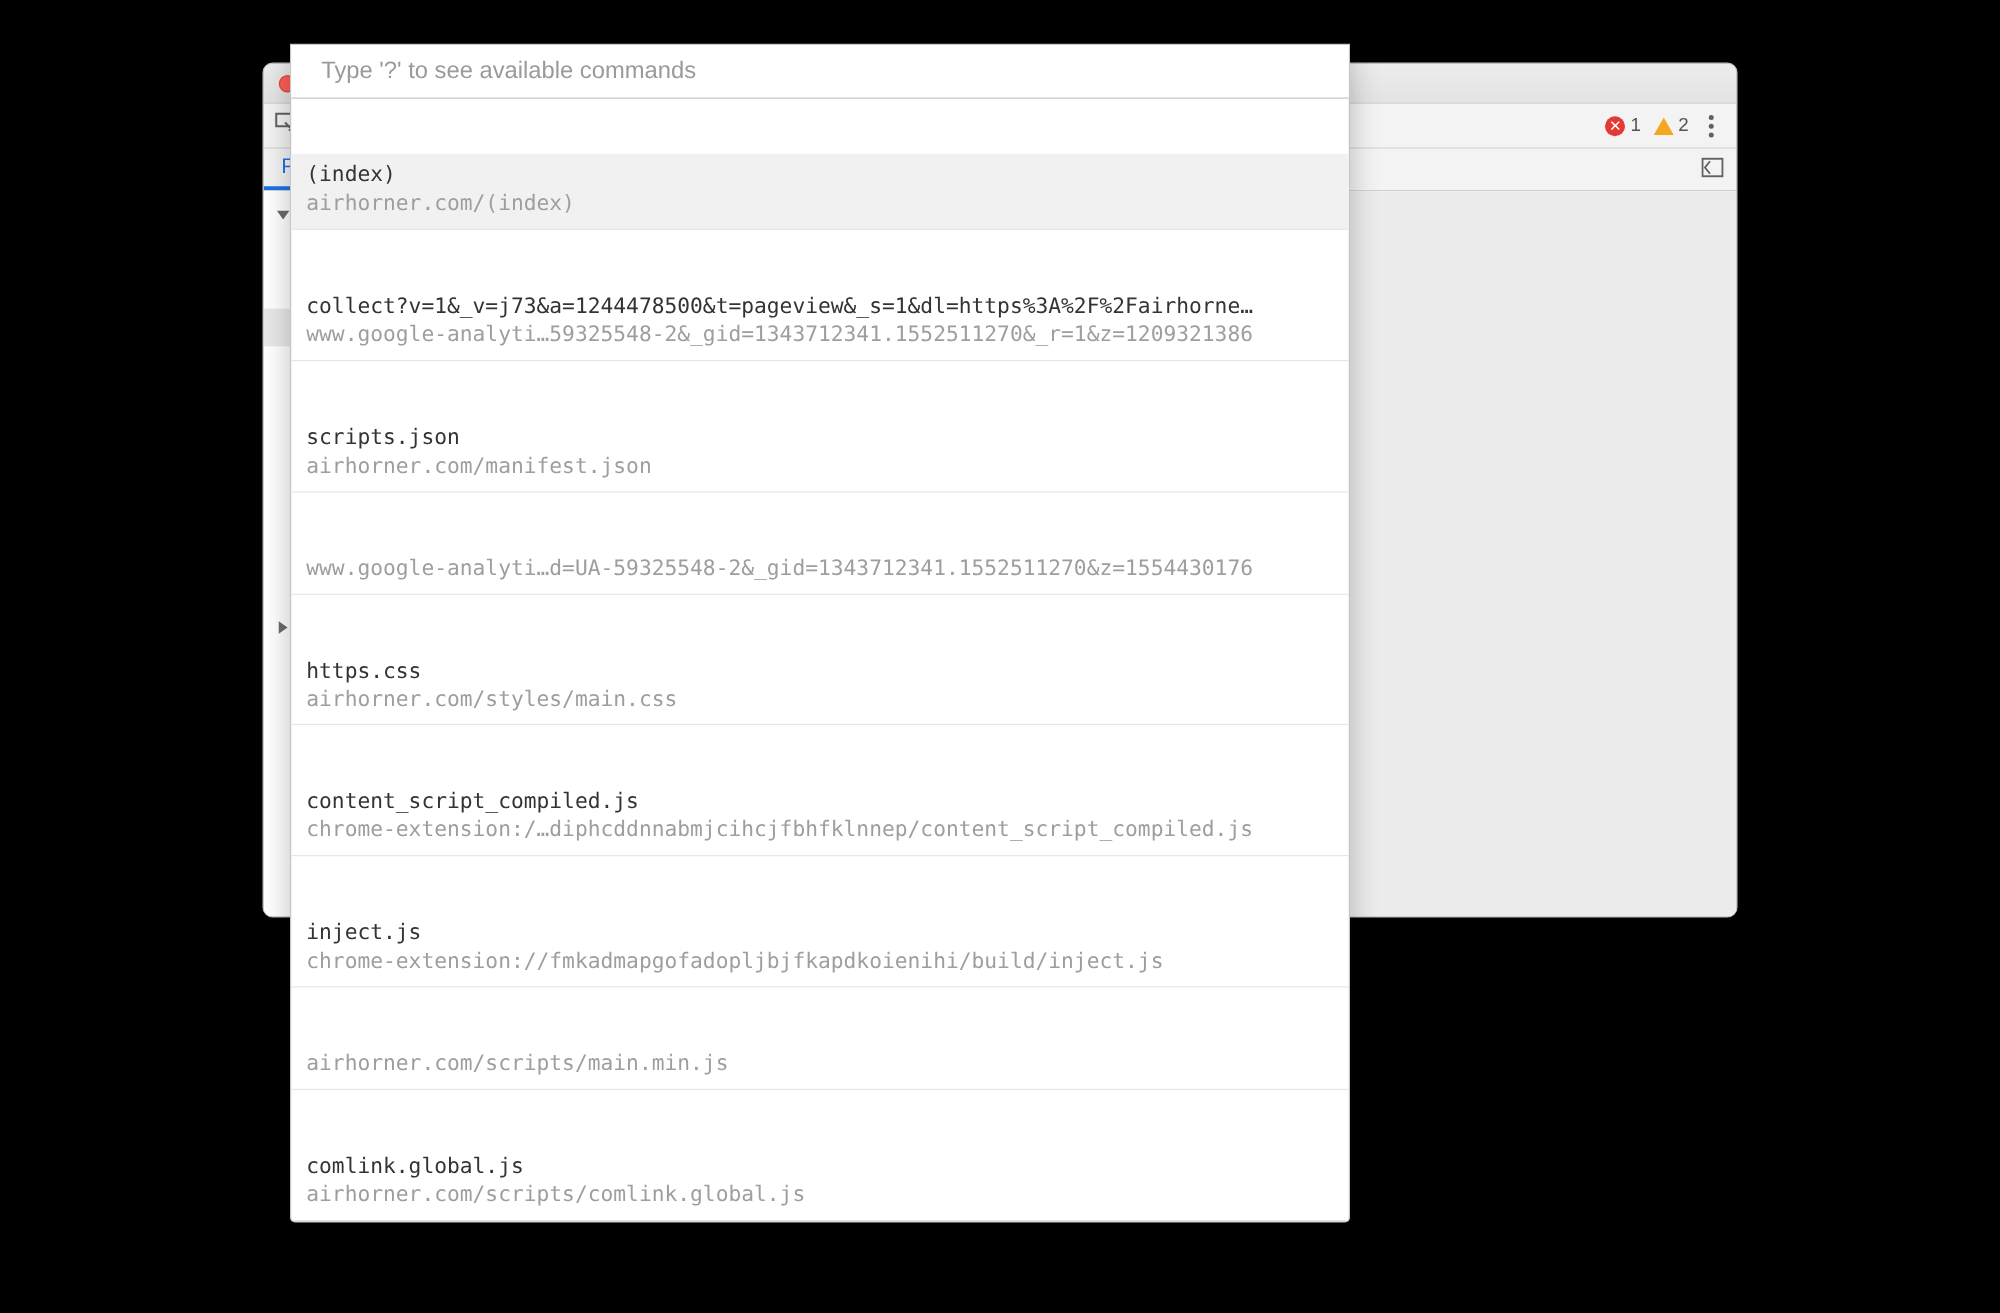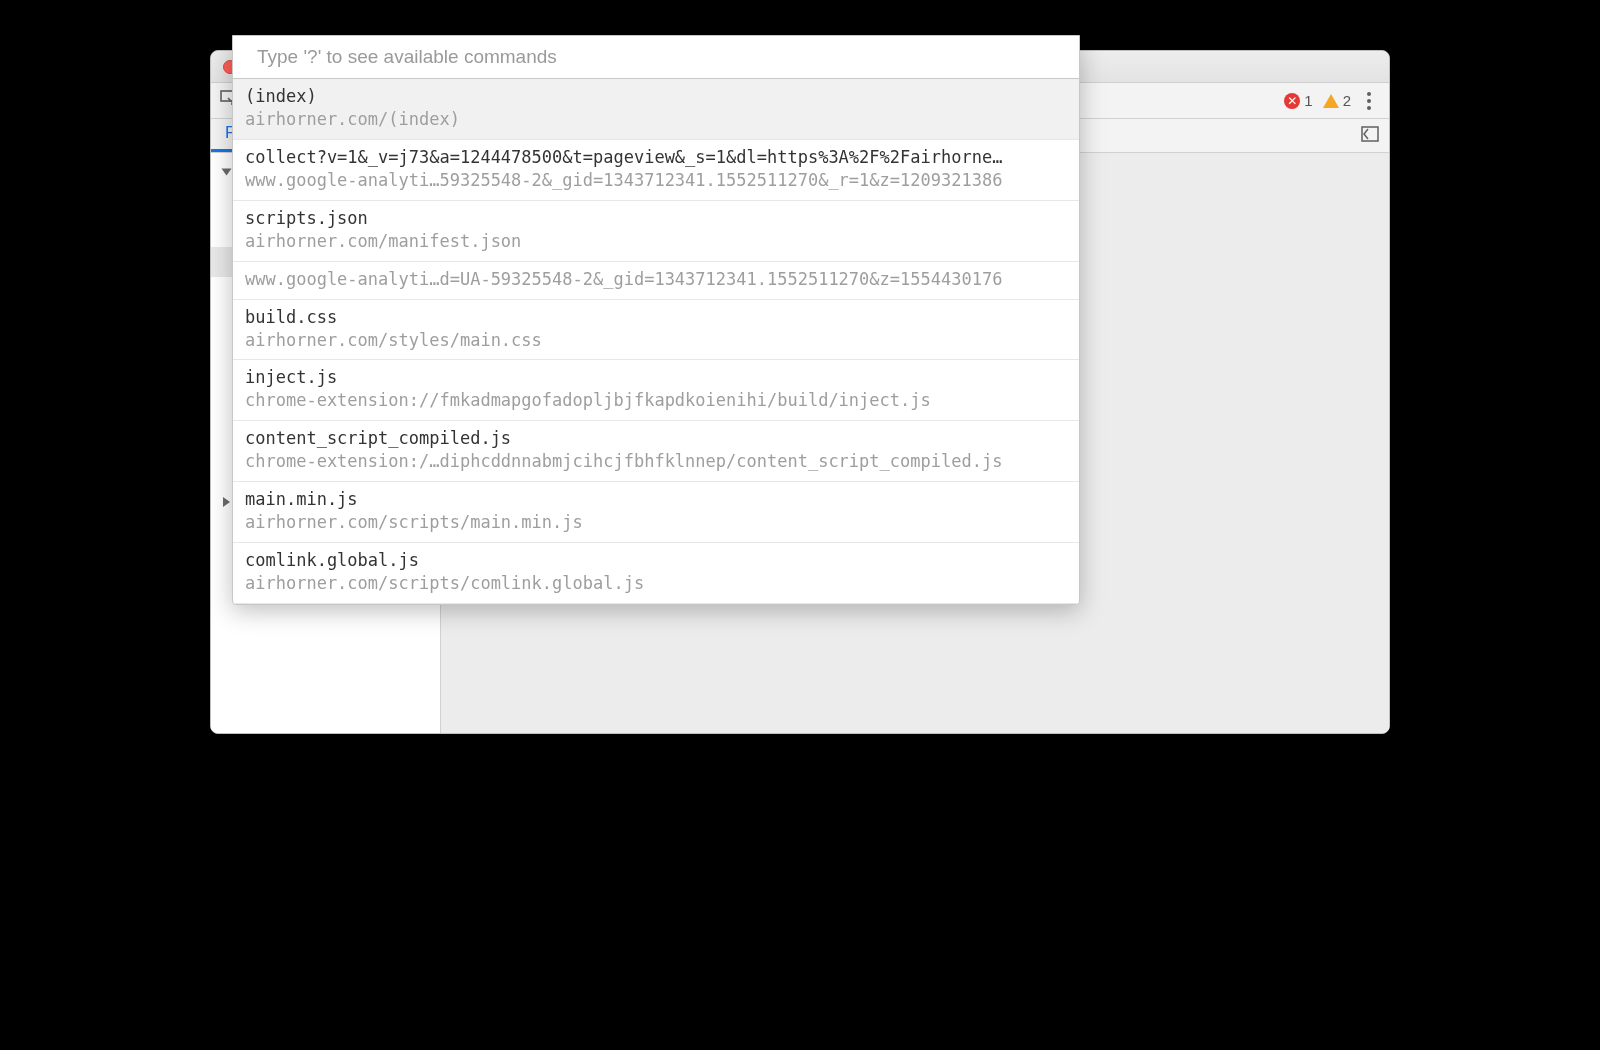--- a/index.html
+++ b/index.html
@@ -207,20 +207,21 @@
   .palette-input::placeholder { color:#9a9a9a; }
   .palette-list {}
   .pitem {
     padding: 6px 12px 8px;
     border-bottom: 1px solid #e7e7e7;
     font-family: "Menlo","Consolas",monospace;
     font-size: 17px;
     line-height: 1.35;
     overflow:hidden;
     white-space:nowrap;
+    margin-top:44px;
   }
   .pitem.sel { background:#f1f1f1; }
   .pitem .primary { color:#333; }
   .pitem .secondary { color:#9e9e9e; }
 
   
   .select-icon svg, .device-icon svg { width:20px; height:20px; }
   .panel-toggle-icon svg { width:18px; height:18px; }
 </style>
 </head>
@@ -391,33 +392,32 @@
           <div class="secondary">www.google-analyti…59325548-2&amp;_gid=1343712341.1552511270&amp;_r=1&amp;z=1209321386</div>
         </div>
         <div class="pitem">
           <div class="primary">scripts.json</div>
           <div class="secondary">airhorner.com/manifest.json</div>
         </div>
         <div class="pitem">
           <div class="secondary">www.google-analyti…d=UA-59325548-2&amp;_gid=1343712341.1552511270&amp;z=1554430176</div>
         </div>
         <div class="pitem">
-          <div class="primary">build.css</div>
+          <div class="primary">https.css</div>
           <div class="secondary">airhorner.com/styles/main.css</div>
+        </div>
+        <div class="pitem">
+          <div class="primary">content_script_compiled.js</div>
+          <div class="secondary">chrome-extension:/…diphcddnnabmjcihcjfbhfklnnep/content_script_compiled.js</div>
         </div>
         <div class="pitem">
           <div class="primary">inject.js</div>
           <div class="secondary">chrome-extension://fmkadmapgofadopljbjfkapdkoienihi/build/inject.js</div>
         </div>
         <div class="pitem">
-          <div class="primary">content_script_compiled.js</div>
-          <div class="secondary">chrome-extension:/…diphcddnnabmjcihcjfbhfklnnep/content_script_compiled.js</div>
-        </div>
-        <div class="pitem">
-          <div class="primary">main.min.js</div>
           <div class="secondary">airhorner.com/scripts/main.min.js</div>
         </div>
         <div class="pitem">
           <div class="primary">comlink.global.js</div>
           <div class="secondary">airhorner.com/scripts/comlink.global.js</div>
         </div>
       </div>
   </div>
 
 </div>

